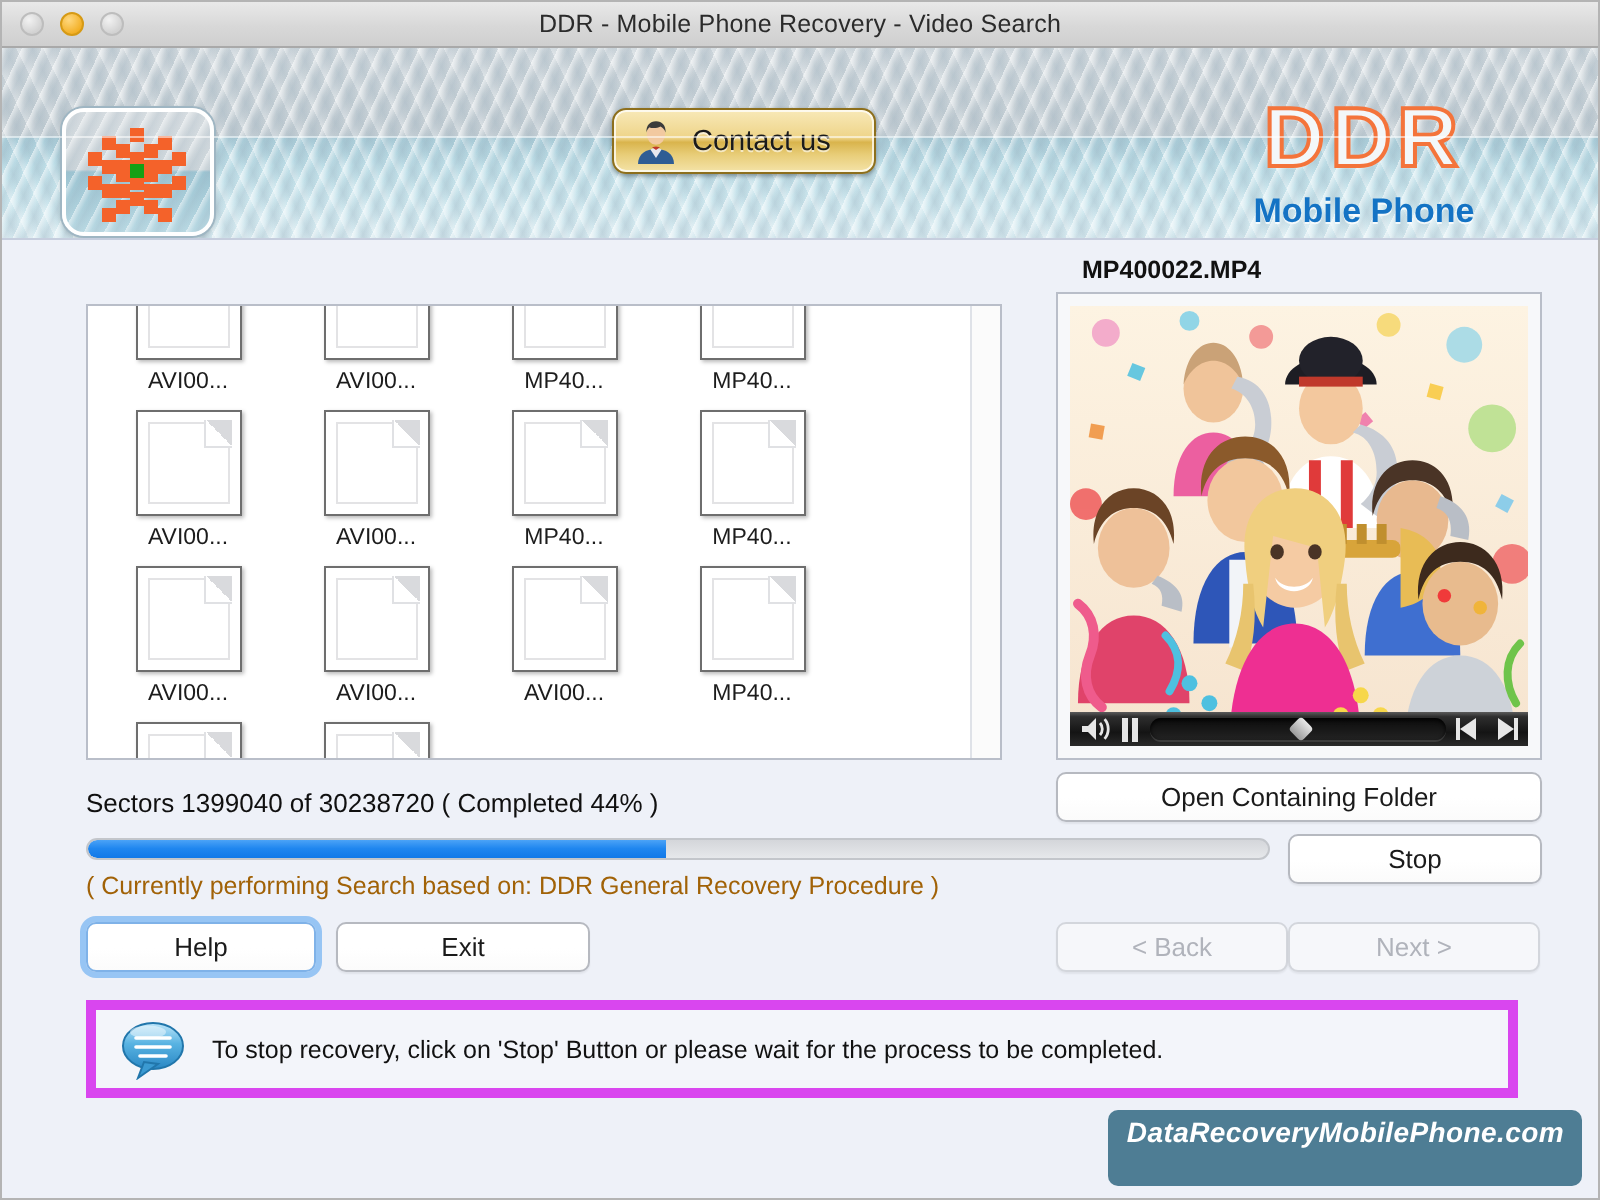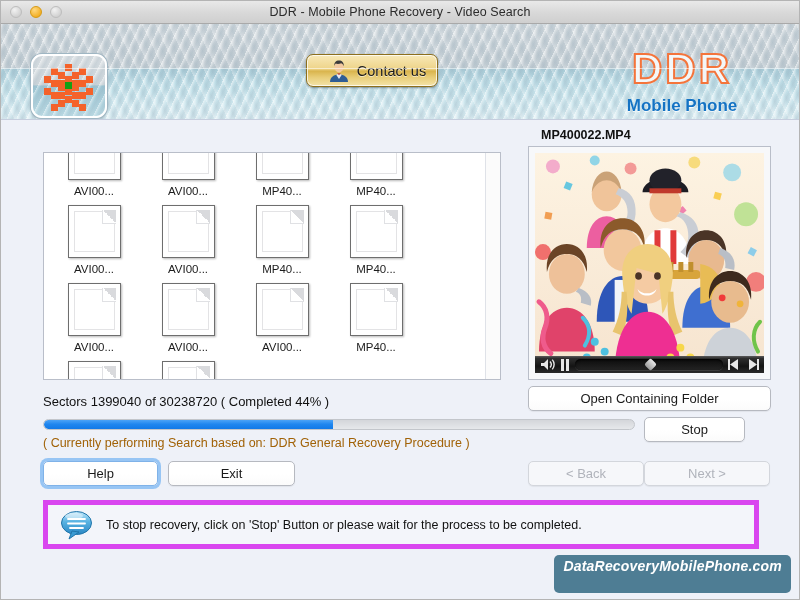--- a/index.html
+++ b/index.html
@@ -80,21 +80,20 @@
     width: 132px; height: 33px;
     border-radius: 7px;
     box-sizing: border-box;
     border: 1px solid #8d6f1d;
     box-shadow: inset 0 0 0 1px rgba(255,255,255,.75), 0 1px 2px rgba(0,0,0,.35);
     background: linear-gradient(to bottom, #f6e3a6 0%, #e8c96f 44%, #d4ab3c 52%, #e6c濃 52%, #efd徐 100%);
     background: linear-gradient(to bottom, #f8e9b8 0%, #eed489 45%, #d9b44c 52%, #e8cd78 72%, #f4e3a8 100%);
     display: flex; align-items: center; gap: 6px;
     padding-left: 9px;
     cursor: pointer;
-    justify-content: center;
   }
   .contact-label {
     font-size: 14.5px; color: #1a1a1a;
     text-shadow: 0 1px 0 rgba(255,255,255,.6);
   }
 
   .brand { position: absolute; right: 22px; top: 24px; text-align: center; width: 190px; }
   .brand-ddr {
     font-size: 42px; font-weight: bold; letter-spacing: 3px;
     color: #f3f7f9;
@@ -203,21 +202,21 @@
     border-radius: 5px;
     font-size: 13px; color: #1a1a1a;
     display: flex; align-items: center; justify-content: center;
     cursor: pointer;
     box-shadow: 0 1px 1px rgba(0,0,0,.06);
   }
   .btn.disabled { color: #b0b3bb; background: #f6f7fa; border-color: #d3d6dc; cursor: default; }
   .btn.focused { box-shadow: 0 0 0 3px rgba(80,160,240,.55); border-color: #7fb2e8; }
 
   .btn-open-folder { position: absolute; left: 527px; top: 266px; width: 243px; height: 25px; }
-  .btn-stop        { position: absolute; left: 643px; top: 297px; width: 101px; height: 25px; }
+  .btn-stop        { position: absolute; left: 643px; top: 297px; width: 127px; height: 25px; }
   .btn-back        { position: absolute; left: 527px; top: 341px; width: 116px; height: 25px; }
   .btn-next        { position: absolute; left: 643px; top: 341px; width: 126px; height: 25px; }
   .btn-help        { position: absolute; left: 42px;  top: 341px; width: 115px; height: 25px; }
   .btn-exit        { position: absolute; left: 167px; top: 341px; width: 127px; height: 25px; }
 
   .sector-text {
     position: absolute; left: 42px; top: 274px;
     font-size: 13px; color: #101010;
   }
   .progress {

